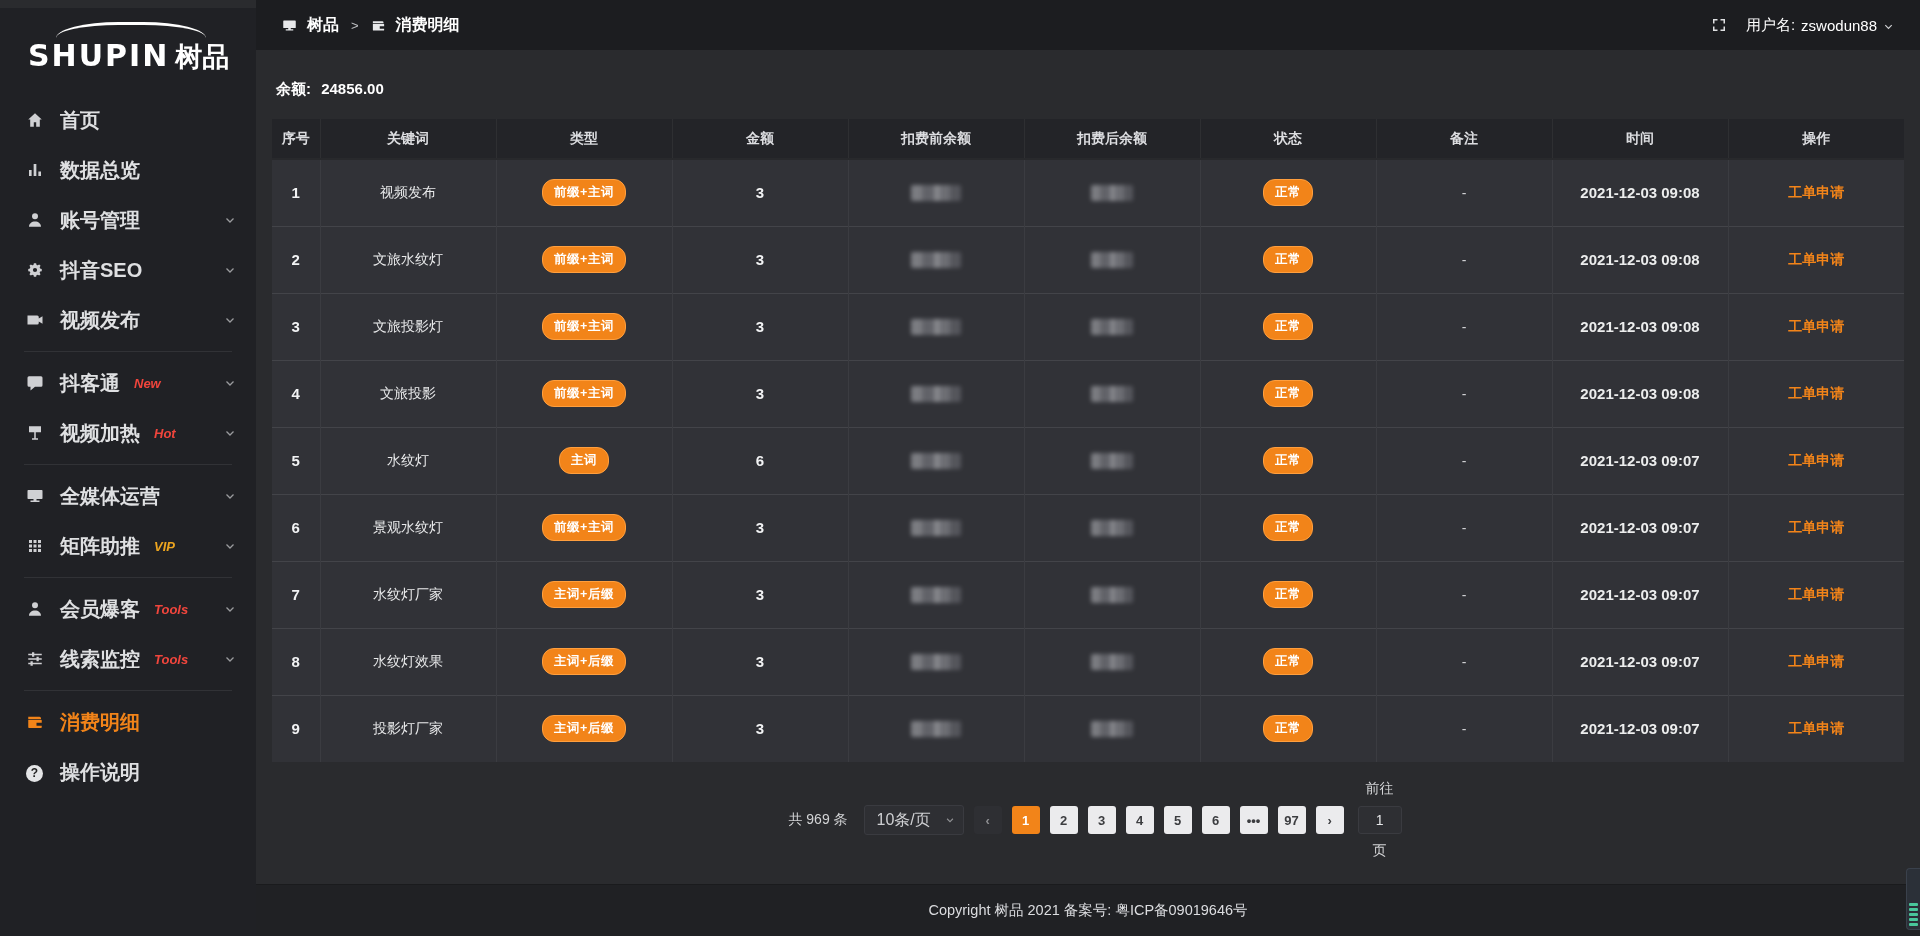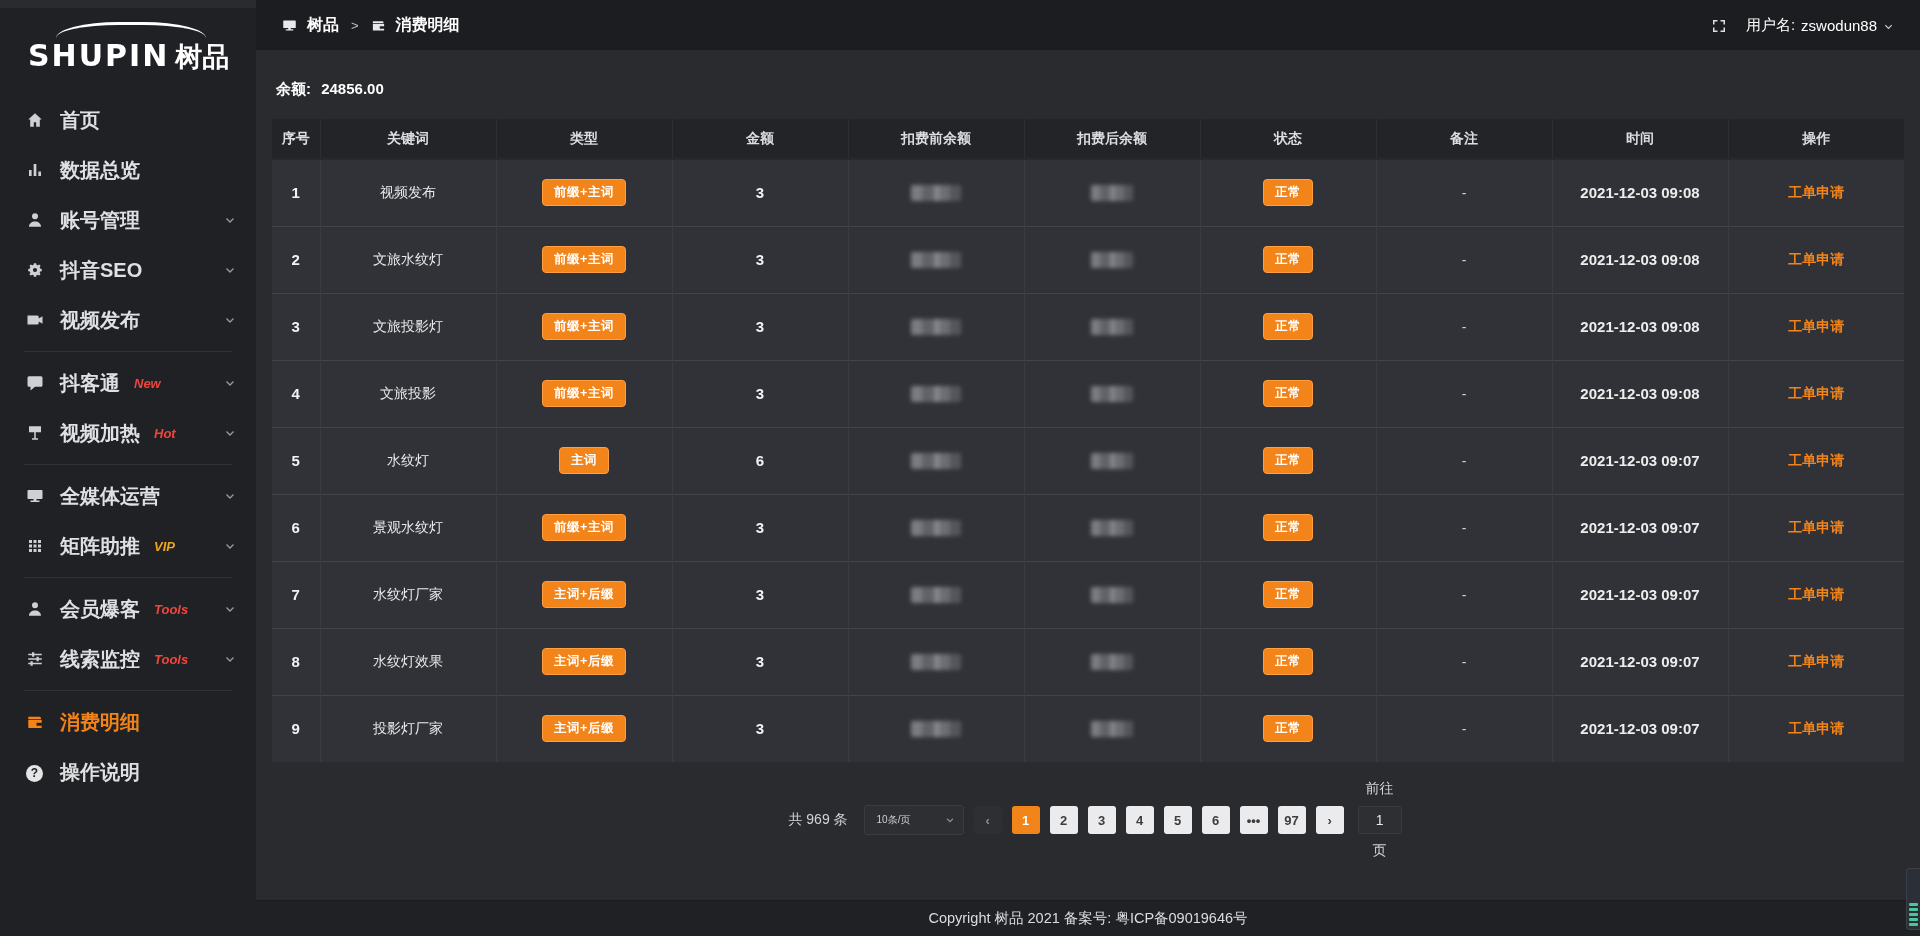--- a/index.html
+++ b/index.html
@@ -31,66 +31,66 @@
   .nav-divider{height:1px;background:var(--line);margin:6px 24px;}
   .qmark{display:inline-block;width:17px;height:17px;border-radius:50%;background:#e4e5e7;color:#222;
          font-weight:700;font-size:12px;line-height:17px;text-align:center;}
 
   
   .topbar{position:absolute;left:256px;right:0;top:0;height:50px;background:var(--topbar-bg);
           display:flex;align-items:center;padding:0 26px;z-index:4;}
   .crumb{display:flex;align-items:center;gap:10px;font-size:16px;font-weight:700;color:#fff;}
   .crumb .ico{width:15px;height:15px;color:#e8e9eb;}
   .crumb .sep{color:#bfc0c3;font-size:13px;font-weight:400;margin:0 2px;}
-  .top-right{margin-left:auto;display:flex;align-items:flex-end;gap:18px;}
+  .top-right{margin-left:auto;display:flex;align-items:center;gap:18px;}
   .fs-btn{width:18px;height:18px;color:#dfe0e2;cursor:pointer;}
   .user{display:flex;align-items:center;gap:6px;font-size:15px;color:#fff;cursor:pointer;}
   .user .chev{width:11px;height:11px;color:#cfd0d3;margin-top:2px;}
 
   
   .main{position:absolute;left:256px;right:0;top:50px;bottom:0;padding:0 16px;}
   .balance{margin:30px 4px 20px;font-size:15px;font-weight:700;color:#fff;}
   .balance b{margin-left:6px;font-size:15px;}
 
   table{width:100%;border-collapse:collapse;table-layout:fixed;}
   col.c-idx{width:48px;}
   thead th{background:var(--head-bg);height:40px;font-size:14px;font-weight:700;color:#dcdde0;
            border-right:1px solid rgba(255,255,255,.05);}
   thead th:last-child{border-right:none;}
   tbody td{background:var(--row-bg);height:67px;text-align:center;font-size:14px;color:#e8e9ea;
            border-right:1px solid rgba(255,255,255,.05);border-top:1px solid rgba(255,255,255,.09);}
   tbody td:last-child{border-right:none;}
   tbody tr:first-child td{border-top:2px solid #28292c;}
   td.bold{font-weight:700;font-size:15px;color:#f2f3f4;}
   .type-badge,.status-badge{display:inline-block;background:var(--accent);color:#fff;font-size:12.5px;
-      font-weight:700;padding:4px 11px;border-radius:4px;border:1px solid #ff9f3e;letter-spacing:.5px;}
+      font-weight:700;padding:4px 11px;border-radius:12px;border:1px solid #ff9f3e;letter-spacing:.5px;}
   .blur-block{width:50px;height:16px;margin:0 auto;border-radius:2px;filter:blur(2.2px);opacity:.8;
       background:linear-gradient(90deg,#8e8f94 0 22%,#6e6f75 22% 46%,#9a9ba0 46% 58%,#7c7d83 58% 78%,#5e5f65 78% 100%);}
   .blur-block.b2{width:42px;background:linear-gradient(90deg,#77787e 0 30%,#93949a 30% 55%,#666automatic 0 0,#606167 55% 100%);}
   td .time{font-weight:700;font-size:15px;color:#eceded;}
   .action-link{color:var(--accent);font-size:14px;font-weight:700;cursor:pointer;}
   .remark{color:#cfd0d3;}
 
   
   .pager{margin-top:18px;display:flex;align-items:center;justify-content:center;gap:10px;font-size:14px;color:#d3d4d6;}
   .pager .total{margin-right:6px;margin-left:14px;}
   .size-select{display:flex;align-items:center;justify-content:space-between;width:100px;height:30px;
-      background:#2e2f33;border:1px solid #3a3b40;border-radius:3px;padding:0 8px 0 12px;font-size:10px;
+      background:#2e2f33;border:1px solid #3a3b40;border-radius:3px;padding:0 8px 0 12px;font-size:16px;
       color:#cfd0d3;cursor:pointer;}
   .size-select .chev{width:10px;height:10px;color:#8f9093;}
   .pbtn{min-width:28px;height:28px;border-radius:3px;background:#ebebed;color:#3c3d40;font-size:13px;
       font-weight:700;display:flex;align-items:center;justify-content:center;cursor:pointer;padding:0 4px;}
   .pbtn.dark{background:#2e2f33;color:#8f9093;}
   .pbtn.active{background:var(--accent);color:#fff;}
   .goto{display:flex;align-items:center;gap:8px;margin-left:4px;flex-direction:column;}
   .goto input{width:44px;height:28px;background:#2e2f33;border:1px solid #3a3b40;border-radius:3px;
       color:#e6e7e9;text-align:center;font-size:14px;font-family:inherit;}
 
   
-  .footer{position:absolute;left:256px;right:0;bottom:0;height:36px;background:var(--footer-bg);
+  .footer{position:absolute;left:256px;right:0;bottom:0;height:52px;background:var(--footer-bg);
       border-top:1px solid #1a1b1d;display:flex;align-items:center;justify-content:center;
       font-size:14.5px;color:#dcdde0;}
   .widget{position:absolute;right:0;bottom:6px;width:14px;height:62px;background:#2b3038;
       border-radius:4px 0 0 4px;border:1px solid #3a414c;border-right:none;cursor:pointer;z-index:9;
       display:flex;flex-direction:column;justify-content:flex-end;gap:2px;padding:3px 2px;}
   .widget i{display:block;height:3px;background:#49c79b;border-radius:1px;}
 </style>
 </head>
 <body>
 

